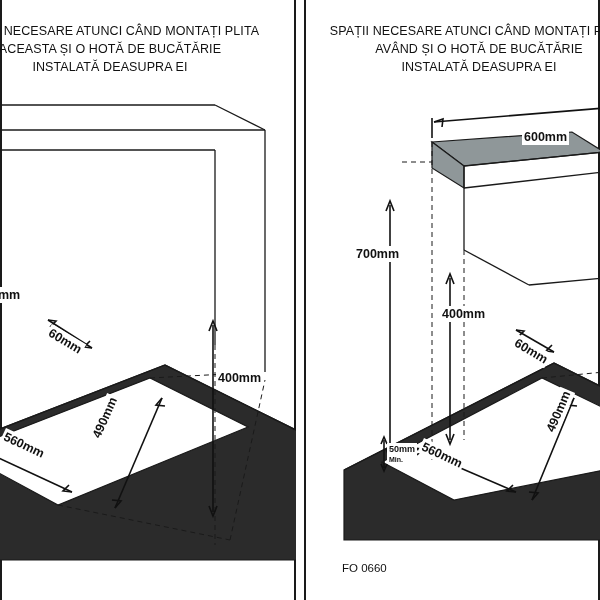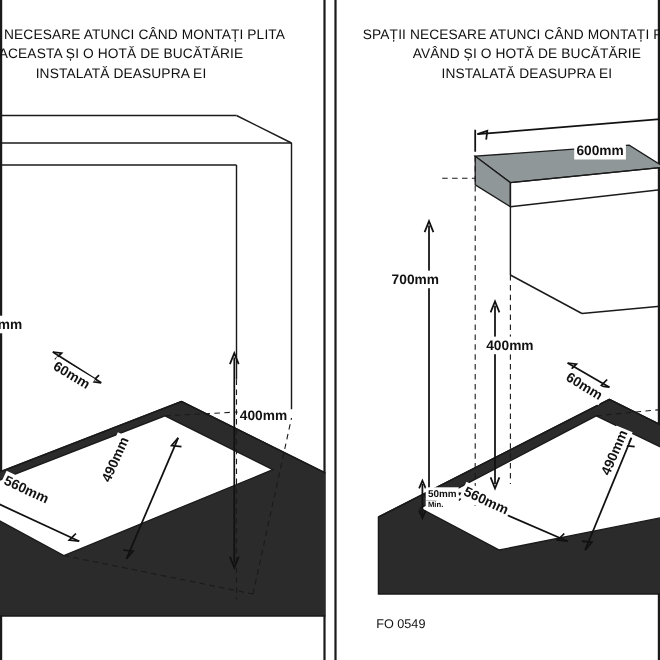--- a/index.html
+++ b/index.html
@@ -256,16 +256,16 @@
 
     <div class="dimlabel" style="left:218px; top:105px;margin-top:24px;">600mm</div>
     <div class="dimlabel" style="left:50px; top:236px;margin-top:10px;">700mm</div>
     <div class="dimlabel" style="left:136px; top:306px;">400mm</div>
     <div class="dimlabel" style="left:214px; top:334px; transform: rotate(31deg); transform-origin: left top;">60mm</div>
     <div class="dimlabel small" style="left:83px; top:443px;">50mm</div>
     <div class="dimlabel tiny" style="left:83px; top:455px;">Min.</div>
     <div class="dimlabel" style="left:120px; top:438px; transform: rotate(25deg); transform-origin: left top;">560mm</div>
     <div class="dimlabel" style="left:238px; top:430px; transform: rotate(-67deg); transform-origin: left top;">490mm</div>
 
-    <div class="code" style="left:38px; top:562px;">FO 0549</div>
+    <div class="code" style="left:38px; top:562px;">FO 0660</div>
   </div>
 
 </div>
 
 </body></html>

